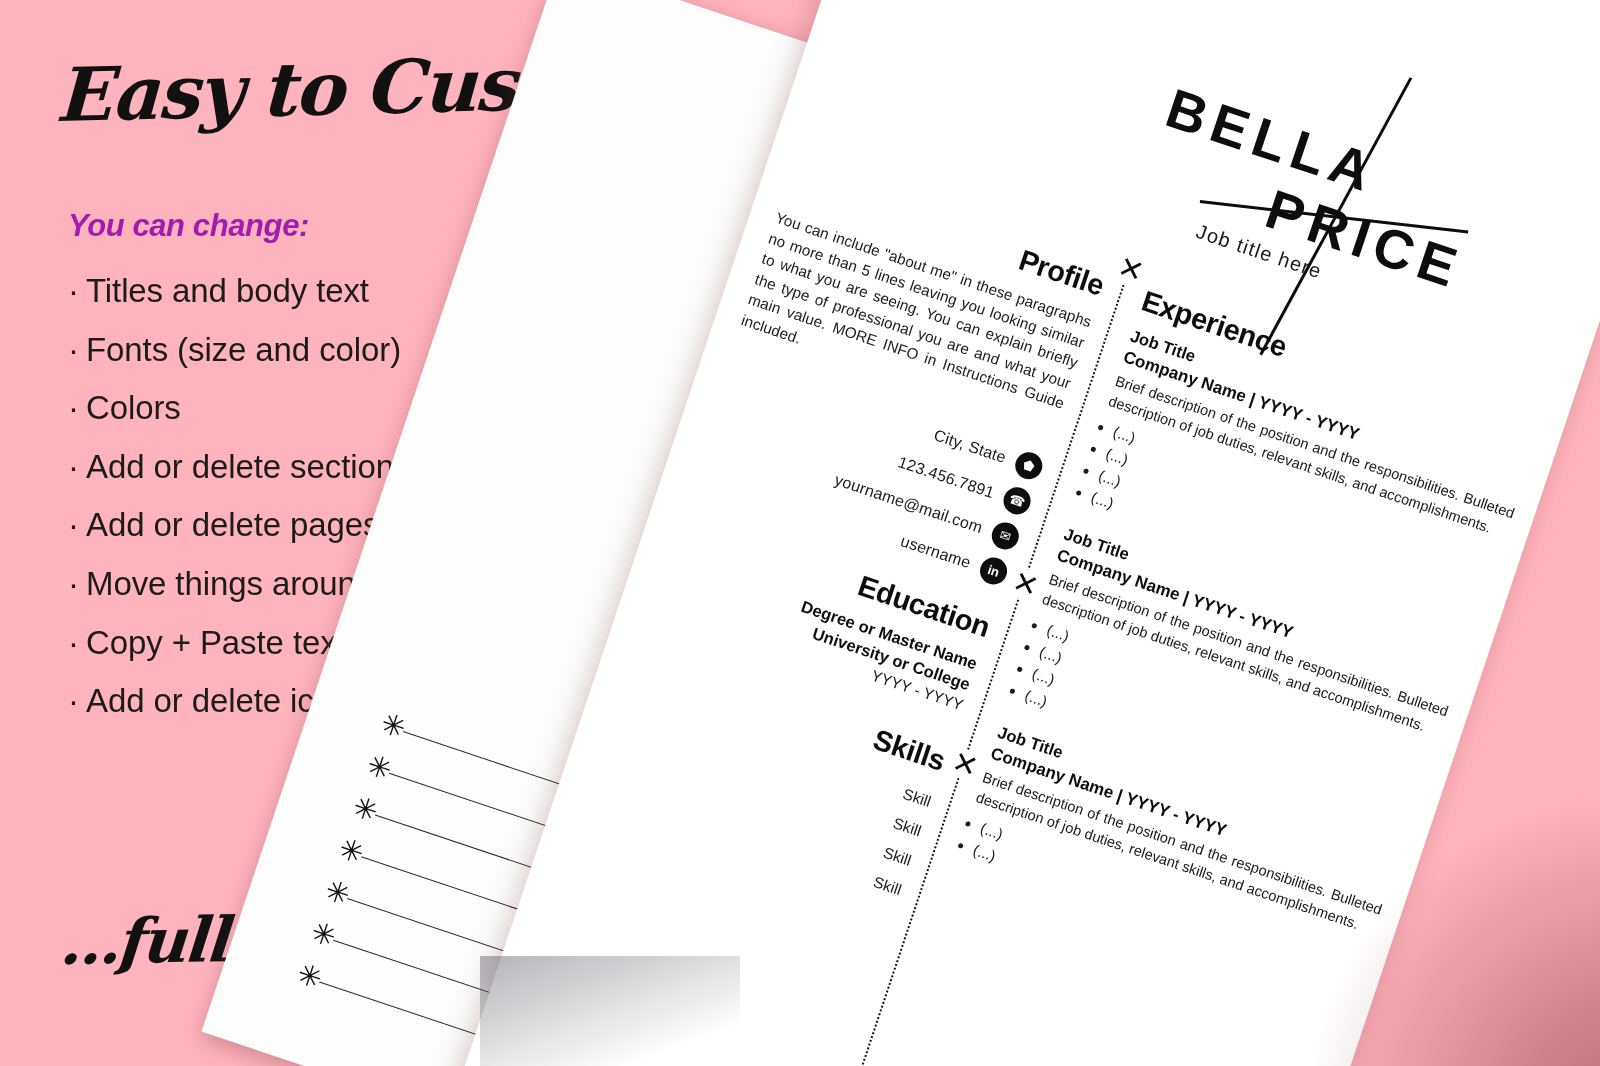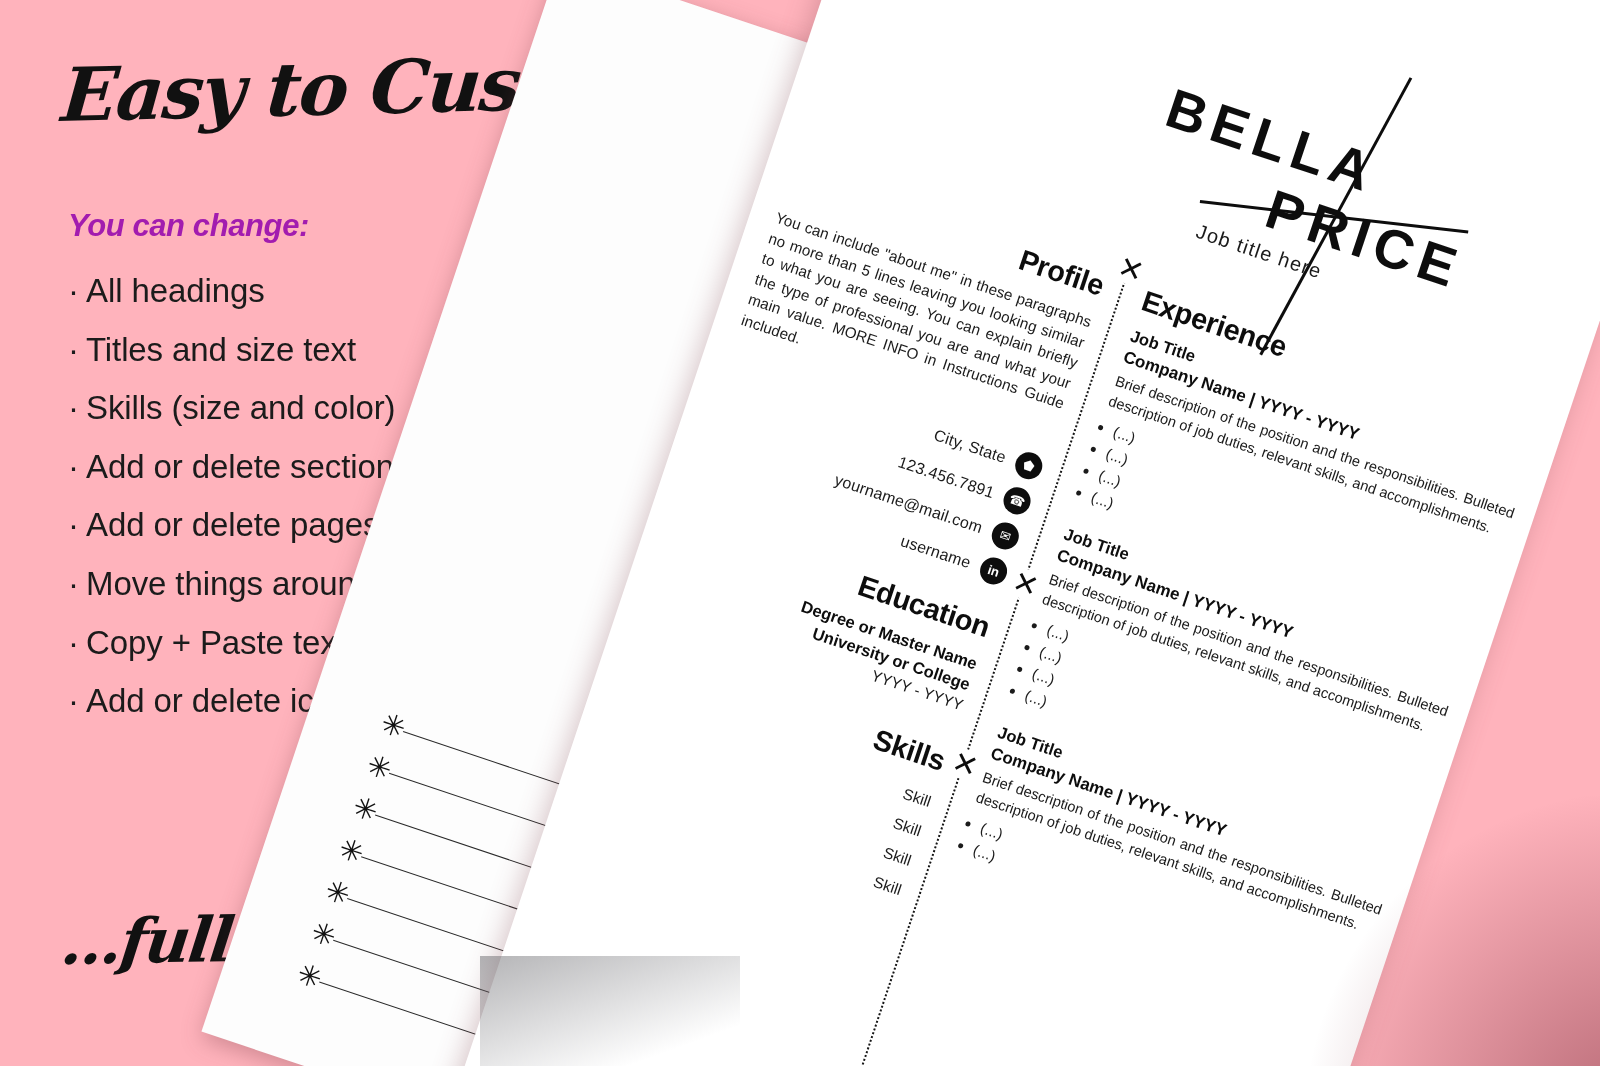--- a/index.html
+++ b/index.html
@@ -299,23 +299,23 @@
 </style>
 </head>
 <body>
 
 <div id="stage">
 
   <div class="promo-heading">Easy to Customize</div>
   <div class="promo-subhead">You can change:</div>
 
   <div class="promo-list" id="promo-list">
-      <div class="promo-item"><span class="dot">·</span><span>All headings</span></div>
-      <div class="promo-item"><span class="dot">·</span><span>Titles and size text</span></div>
-      <div class="promo-item"><span class="dot">·</span><span>Skills (size and color)</span></div>
+      <div class="promo-item"><span class="dot">·</span><span>Titles and body text</span></div>
+      <div class="promo-item"><span class="dot">·</span><span>Fonts (size and color)</span></div>
+      <div class="promo-item"><span class="dot">·</span><span>Colors</span></div>
       <div class="promo-item"><span class="dot">·</span><span>Add or delete sections</span></div>
       <div class="promo-item"><span class="dot">·</span><span>Add or delete pages</span></div>
       <div class="promo-item"><span class="dot">·</span><span>Move things around</span></div>
       <div class="promo-item"><span class="dot">·</span><span>Copy + Paste text blocks</span></div>
       <div class="promo-item"><span class="dot">·</span><span>Add or delete icons</span></div>
     </div>
 
   <div class="promo-footer">...fully editable!</div>
 
   <div id="sheet-back">

